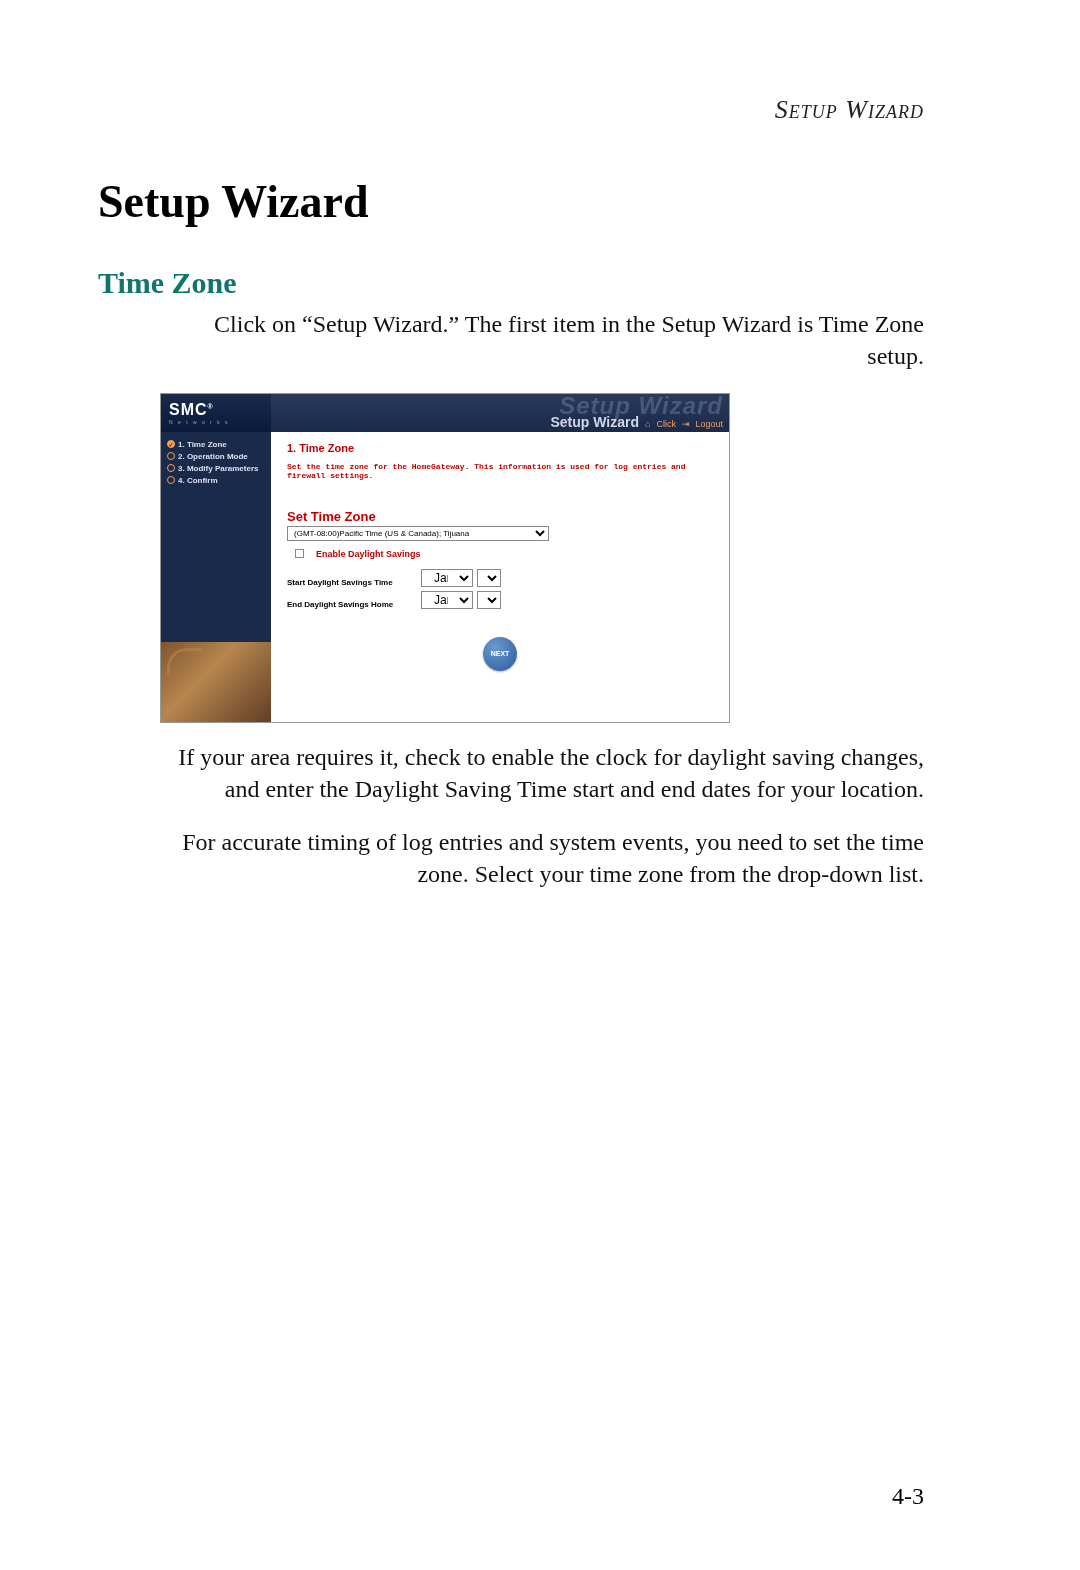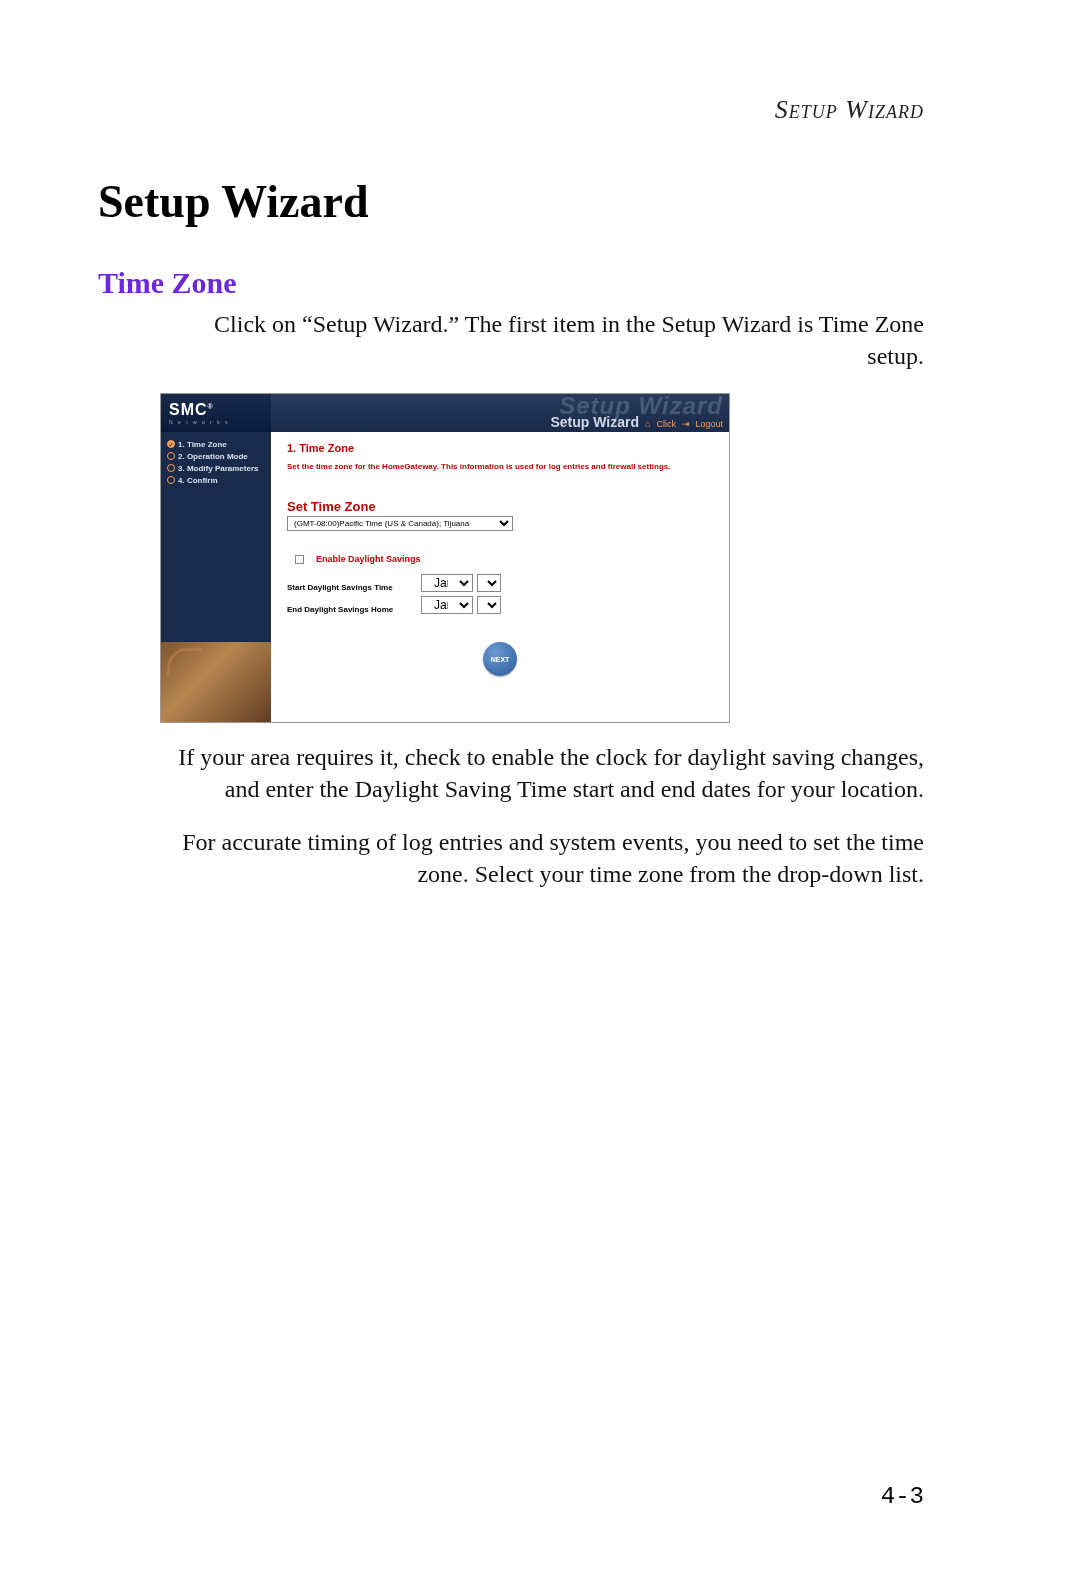--- a/index.html
+++ b/index.html
@@ -29,21 +29,21 @@
     font-weight: bold;
     font-size: 46px;
     margin-bottom: 38px;
     color: #000;
   }
   h2 {
     font-family: Georgia, serif;
     font-weight: bold;
     font-size: 30px;
     margin-bottom: 8px;
-    color: #6d28d9;
+    color: #0f766e;
   }
   .body-text {
     font-size: 24px;
     line-height: 1.35;
     margin-left: 62px;
     margin-bottom: 20px;
     color: #111;
     text-align: right;
   }
   .screenshot {
@@ -146,31 +146,31 @@
     border-radius: 20px 0 0 0;
   }
   .ss-main {
     flex: 1;
     background: #fff;
     padding: 10px 16px;
     font-size: 9px;
     color: #c00000;
   }
   .ss-h { font-weight: bold; font-size: 11px; margin-bottom: 8px; }
-  .ss-desc { font-weight: bold; font-size: 8px; margin-bottom: 28px; line-height: 1.2; }
+  .ss-desc { font-weight: bold; font-size: 8px; margin-bottom: 28px; line-height: 1.2; font-family: Liberation Mono, monospace; }
   .ss-sub { font-weight: bold; font-size: 13px; margin-bottom: 2px; }
   .ss-select {
-    width: 226px;
+    width: 262px;
     font-size: 8px;
     font-family: Arial, sans-serif;
     border: 1px solid #888;
     background: #fff;
     color: #000;
     padding: 1px 2px;
-    margin-bottom: 19px;
+    margin-bottom: 4px;
   }
   .ss-check-row {
     display: flex; align-items: center; gap: 12px;
     font-weight: bold; font-size: 9px; margin: 4px 0 10px 8px;
   }
   .ss-check { width: 9px; height: 9px; border: 1px solid #888; background: #fff; }
   .ss-field-row {
     display: flex; align-items: flex-end; gap: 4px;
     font-weight: bold; font-size: 8px; color: #000; margin-bottom: 4px;
   }
@@ -187,21 +187,21 @@
     display: flex; align-items: center; justify-content: center;
     color: #fff; font-size: 7px; font-weight: bold;
     cursor: pointer;
     box-shadow: 0 1px 2px rgba(0,0,0,0.3);
   }
   .page-num {
     position: absolute;
     bottom: 60px;
     right: 156px;
     font-size: 24px;
-    font-family: Liberation Mono, monospace;
+    font-family: Liberation Serif, serif;
   }
 </style>
 </head>
 <body>
 
 <div class="page">
   <div class="header-right">Setup Wizard</div>
 
   <h1>Setup Wizard</h1>
 

